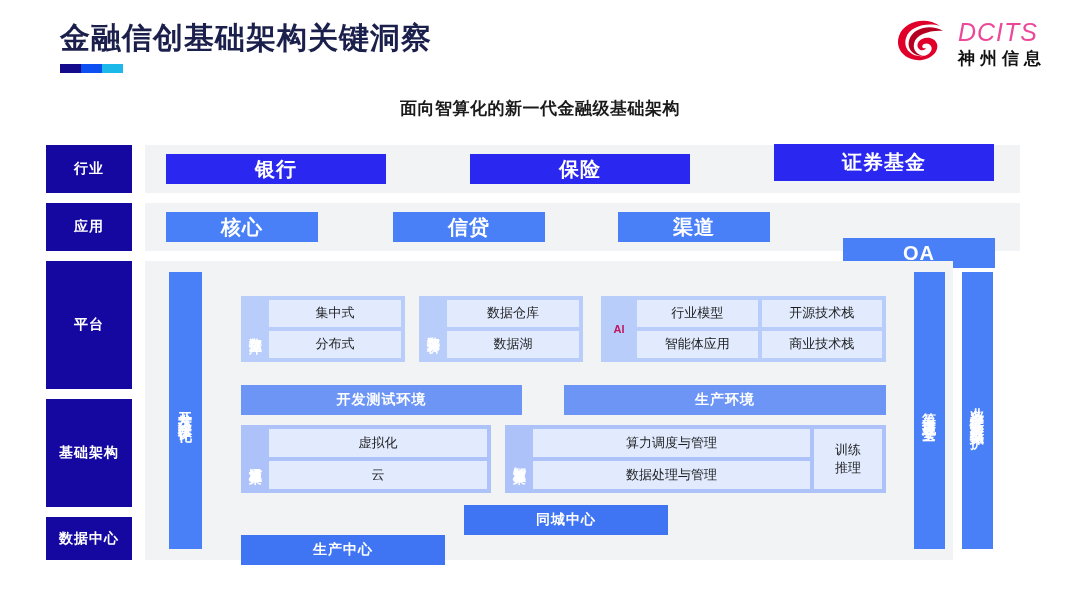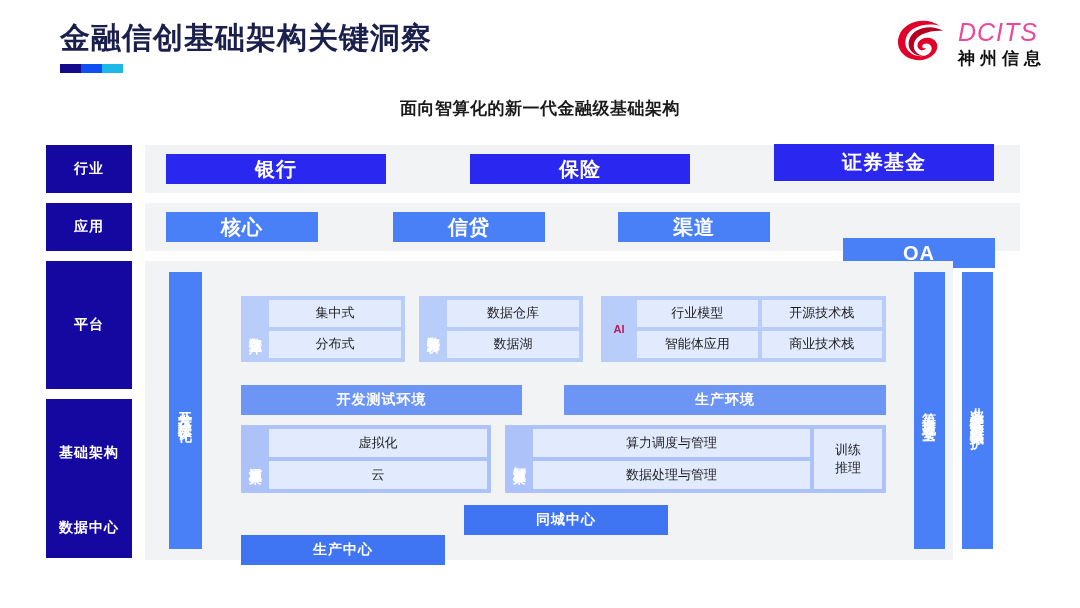--- a/index.html
+++ b/index.html
@@ -126,21 +126,21 @@
   <div class="panel" style="left:145px; top:203px; width:875px; height:48px;"></div>
   <div class="chip chip-app" style="left:166px; top:212px; width:152px; height:30px;">核心</div>
   <div class="chip chip-app" style="left:393px; top:212px; width:152px; height:30px;">信贷</div>
   <div class="chip chip-app" style="left:618px; top:212px; width:152px; height:30px;">渠道</div>
   <div class="chip chip-app" style="left:843px; top:212px; width:152px; height:30px;margin-top:26px;">OA</div>
 
   <div class="panel" style="left:145px; top:261px; width:808px; height:299px;"></div>
 
   <div class="navy-label" style="left:46px; top:261px; width:86px; height:128px;">平台</div>
   <div class="navy-label" style="left:46px; top:399px; width:86px; height:108px;">基础架构</div>
-  <div class="navy-label" style="left:46px; top:498px; width:86px; height:60px;">数据中心</div>
+  <div class="navy-label" style="left:46px; top:517px; width:86px; height:43px;">数据中心</div>
 
   <div class="vbar" style="left:169px; top:272px; width:33px; height:277px;">开发运维一体化</div>
 
   <div class="vbar" style="left:914px; top:272px; width:31px; height:277px;">等保合规安全</div>
   <div class="vbar" style="left:962px; top:272px; width:31px; height:277px;">业务连续性及数据保护</div>
 
   <div class="module" style="left:241px; top:296px; width:164px; height:66px;">
     <div class="mod-title">数据库</div>
     <div class="mod-body">
       <div class="mod-row">

